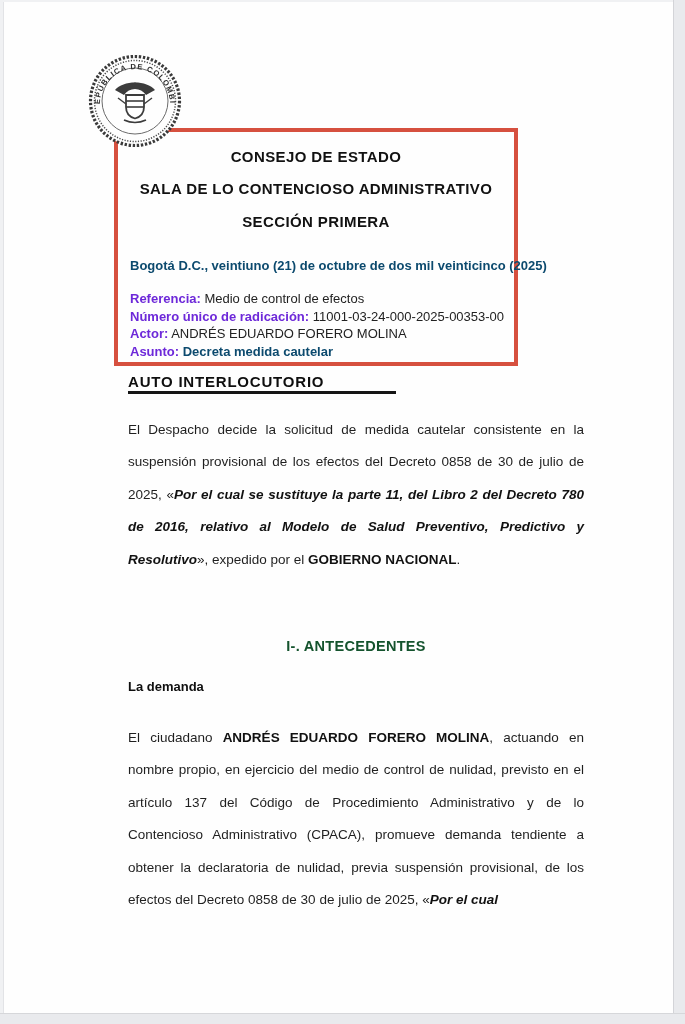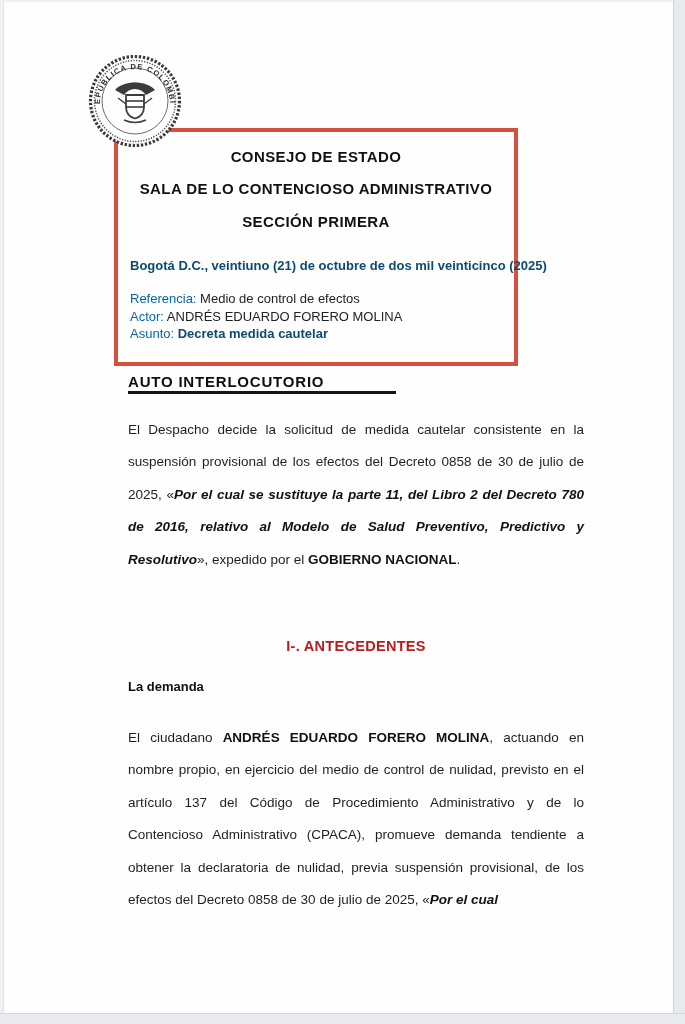--- a/index.html
+++ b/index.html
@@ -46,42 +46,42 @@
   .t3 { top: 81px; }
   .date-line {
     position: absolute; left: 12px; top: 126px;
     font-size: 13px; font-weight: bold; color: #0c4a6e;
     white-space: nowrap;
   }
   .fields {
     position: absolute; left: 12px; top: 158px;
     font-size: 13px; line-height: 17.6px; color: #222;
   }
-  .field-label { font-weight: normal; color: #0369a1; }
+  .field-label { font-weight: bold; color: #6d28d9; }
   .field-value.bold { font-weight: bold; color: #0c4a6e; text-align: right; }
   
   .auto-heading {
     position: absolute; left: 128px; top: 373px;
     width: 268px; margin: 0;
     font-size: 15px; font-weight: bold; letter-spacing: .8px; color: #0e0e0e;
     padding-bottom: 1px;
     border-bottom: 3px solid #151515;
   }
   .para {
     position: absolute; left: 128px; width: 456px; margin: 0;
     font-size: 13.5px; line-height: 32.4px;
     text-align: justify; color: #1f1f1f;
   }
   .p1 { top: 414px; }
   .p2 { top: 722px; }
   .seg-b { font-weight: bold; color: #111; }
   .seg-i { font-style: italic; }
   .section-title {
     position: absolute; left: 128px; top: 638px; width: 456px;
-    text-align: center; font-weight: bold; font-size: 14.5px; color: #b91c1c;
+    text-align: center; font-weight: bold; font-size: 14.5px; color: #14532d;
     letter-spacing: .3px;
   }
   .subsection-title {
     position: absolute; left: 128px; top: 679px;
     font-weight: bold; font-size: 13px; color: #0f0f0f;
   }
 </style>
 </head>
 <body>
 
@@ -110,20 +110,21 @@
   </svg>
 </div>
 
 <div class="red-box" style="border-color: rgb(214, 80, 63);">
   <div class="box-title t1">CONSEJO DE ESTADO</div>
   <div class="box-title t2">SALA DE LO CONTENCIOSO ADMINISTRATIVO</div>
   <div class="box-title t3">SECCIÓN PRIMERA</div>
   <div class="date-line">Bogotá D.C., veintiuno (21) de octubre de dos mil veinticinco (2025)</div>
   <div class="fields">
     <div><span class="field-label">Referencia:</span><span class="field-value"> Medio de control de efectos</span></div>
+    <div><span class="field-label">Número único de radicación:</span><span class="field-value"> 11001-03-24-000-2025-00353-00</span></div>
     <div><span class="field-label">Actor:</span><span class="field-value"> ANDRÉS EDUARDO FORERO MOLINA</span></div>
     <div><span class="field-label">Asunto:</span><span class="field-value bold"> Decreta medida cautelar</span></div>
   </div>
 </div>
 
 <h1 class="auto-heading">AUTO INTERLOCUTORIO</h1>
 
 <p class="para p1"><span>El Despacho decide la solicitud de medida cautelar consistente en la suspensión provisional de los efectos del Decreto 0858 de 30 de julio de 2025, «</span><span class="seg-b seg-i">Por el cual se sustituye la parte 11, del Libro 2 del Decreto 780 de 2016, relativo al Modelo de Salud Preventivo, Predictivo y Resolutivo</span><span>», expedido por el </span><span class="seg-b">GOBIERNO NACIONAL</span><span>.</span></p>
 
 <div class="section-title">I-. ANTECEDENTES</div>

